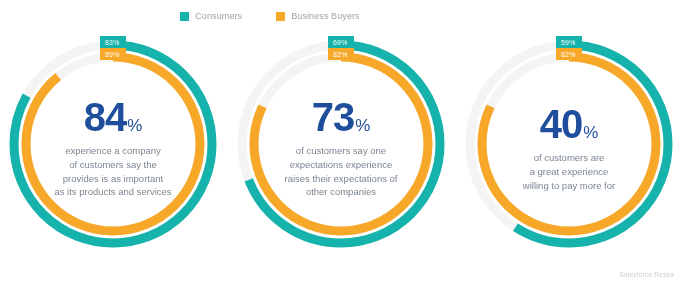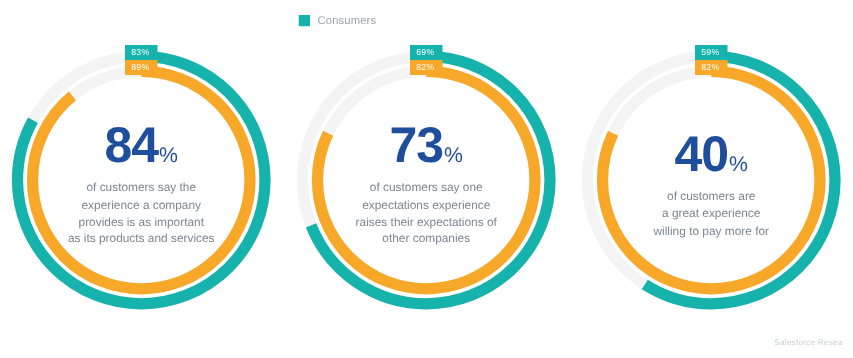--- a/index.html
+++ b/index.html
@@ -139,20 +139,24 @@
     letter-spacing: .2px;
   }
 </style>
 </head>
 <body>
 
 <div class="legend">
   <div class="legend-item">
     <span class="legend-swatch" style="background:#15b3ac"></span>
     <span class="legend-label">Consumers</span>
+  </div>
+  <div class="legend-item">
+    <span class="legend-swatch" style="background:#f7a829"></span>
+    <span class="legend-label">Business Buyers</span>
   </div>
 </div>
 
 <div class="charts">
 
   <div class="chart">
     <svg class="ring-svg" viewBox="0 0 216 236">
       <g transform="translate(108,114)">
         <circle r="99" fill="none" stroke="#f4f4f5" stroke-width="9"></circle>
         <circle class="arc-outer" r="99" fill="none" stroke="#15b3ac" stroke-width="9" transform="rotate(-90)" stroke-linecap="butt" stroke-dasharray="516.2893366909466 105.7460087198325"></circle>
@@ -163,22 +167,22 @@
     <div class="ring-tags">
       <span class="ring-tag teal">83%</span>
       <span class="ring-tag orange">89%</span>
     </div>
     <div class="center">
       <div class="stat">
         <span class="stat-number">84</span>
         <span class="stat-pct">%</span>
       </div>
       <div class="desc">
+        <div>experience a company</div>
         <div>of customers say the</div>
-        <div>experience a company</div>
         <div>provides is as important</div>
         <div>as its products and services</div>
       </div>
     </div>
   </div>
 
   <div class="chart">
     <svg class="ring-svg" viewBox="0 0 216 236">
       <g transform="translate(108,114)">
         <circle r="99" fill="none" stroke="#f4f4f5" stroke-width="9"></circle>

